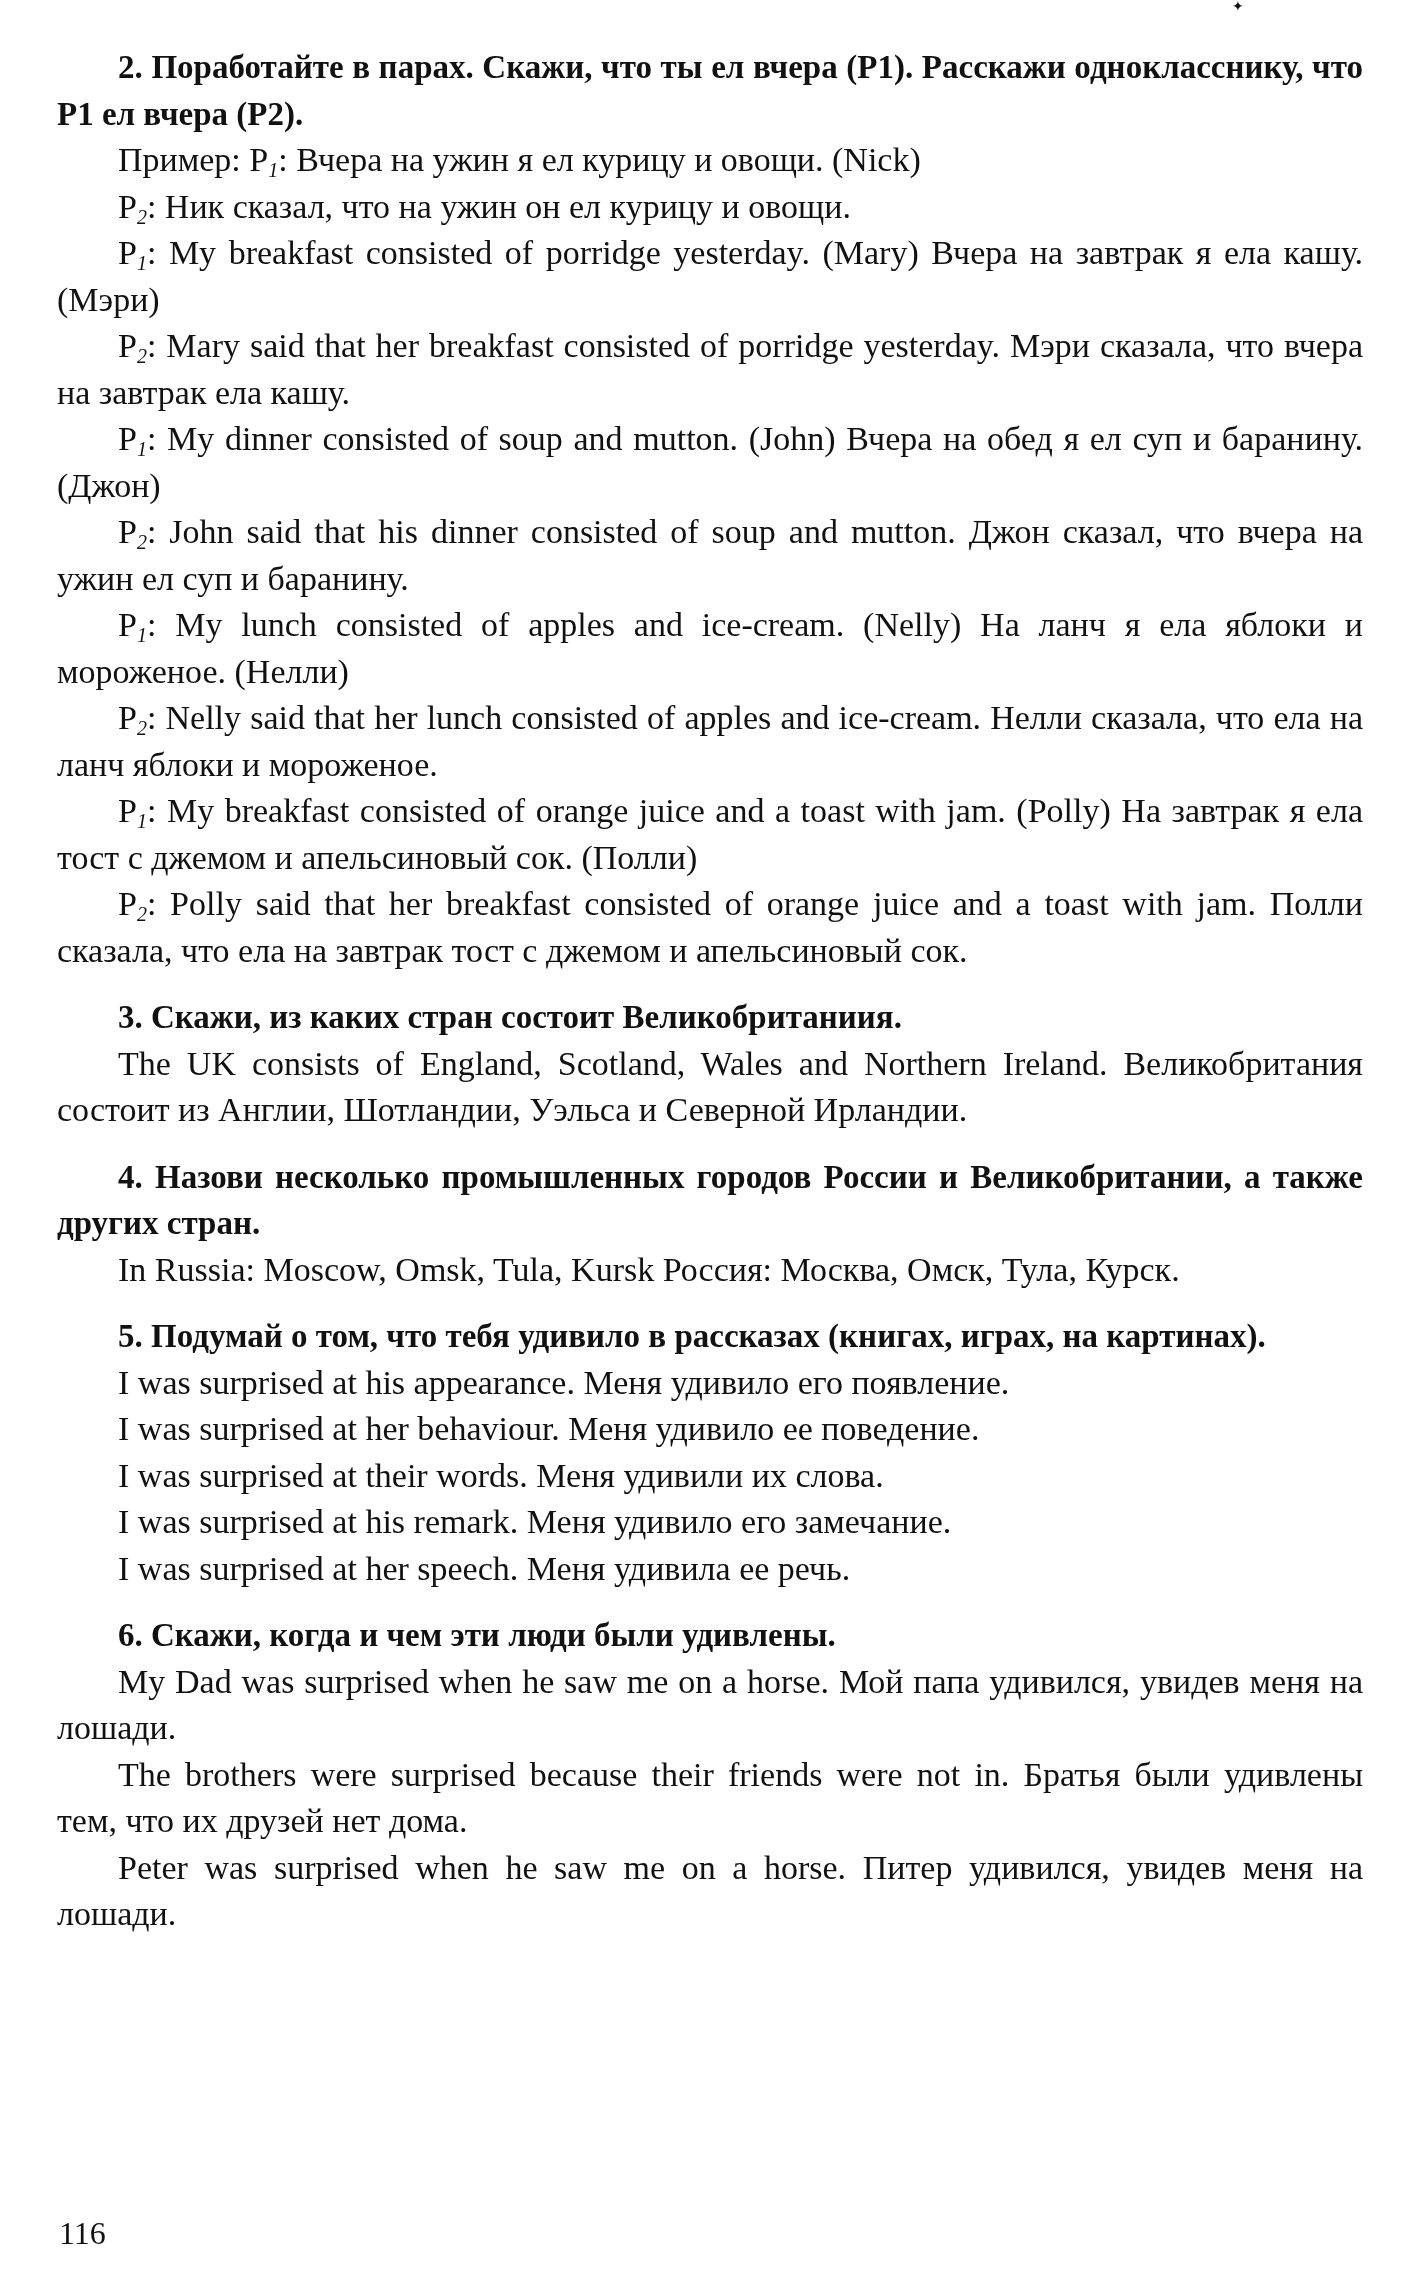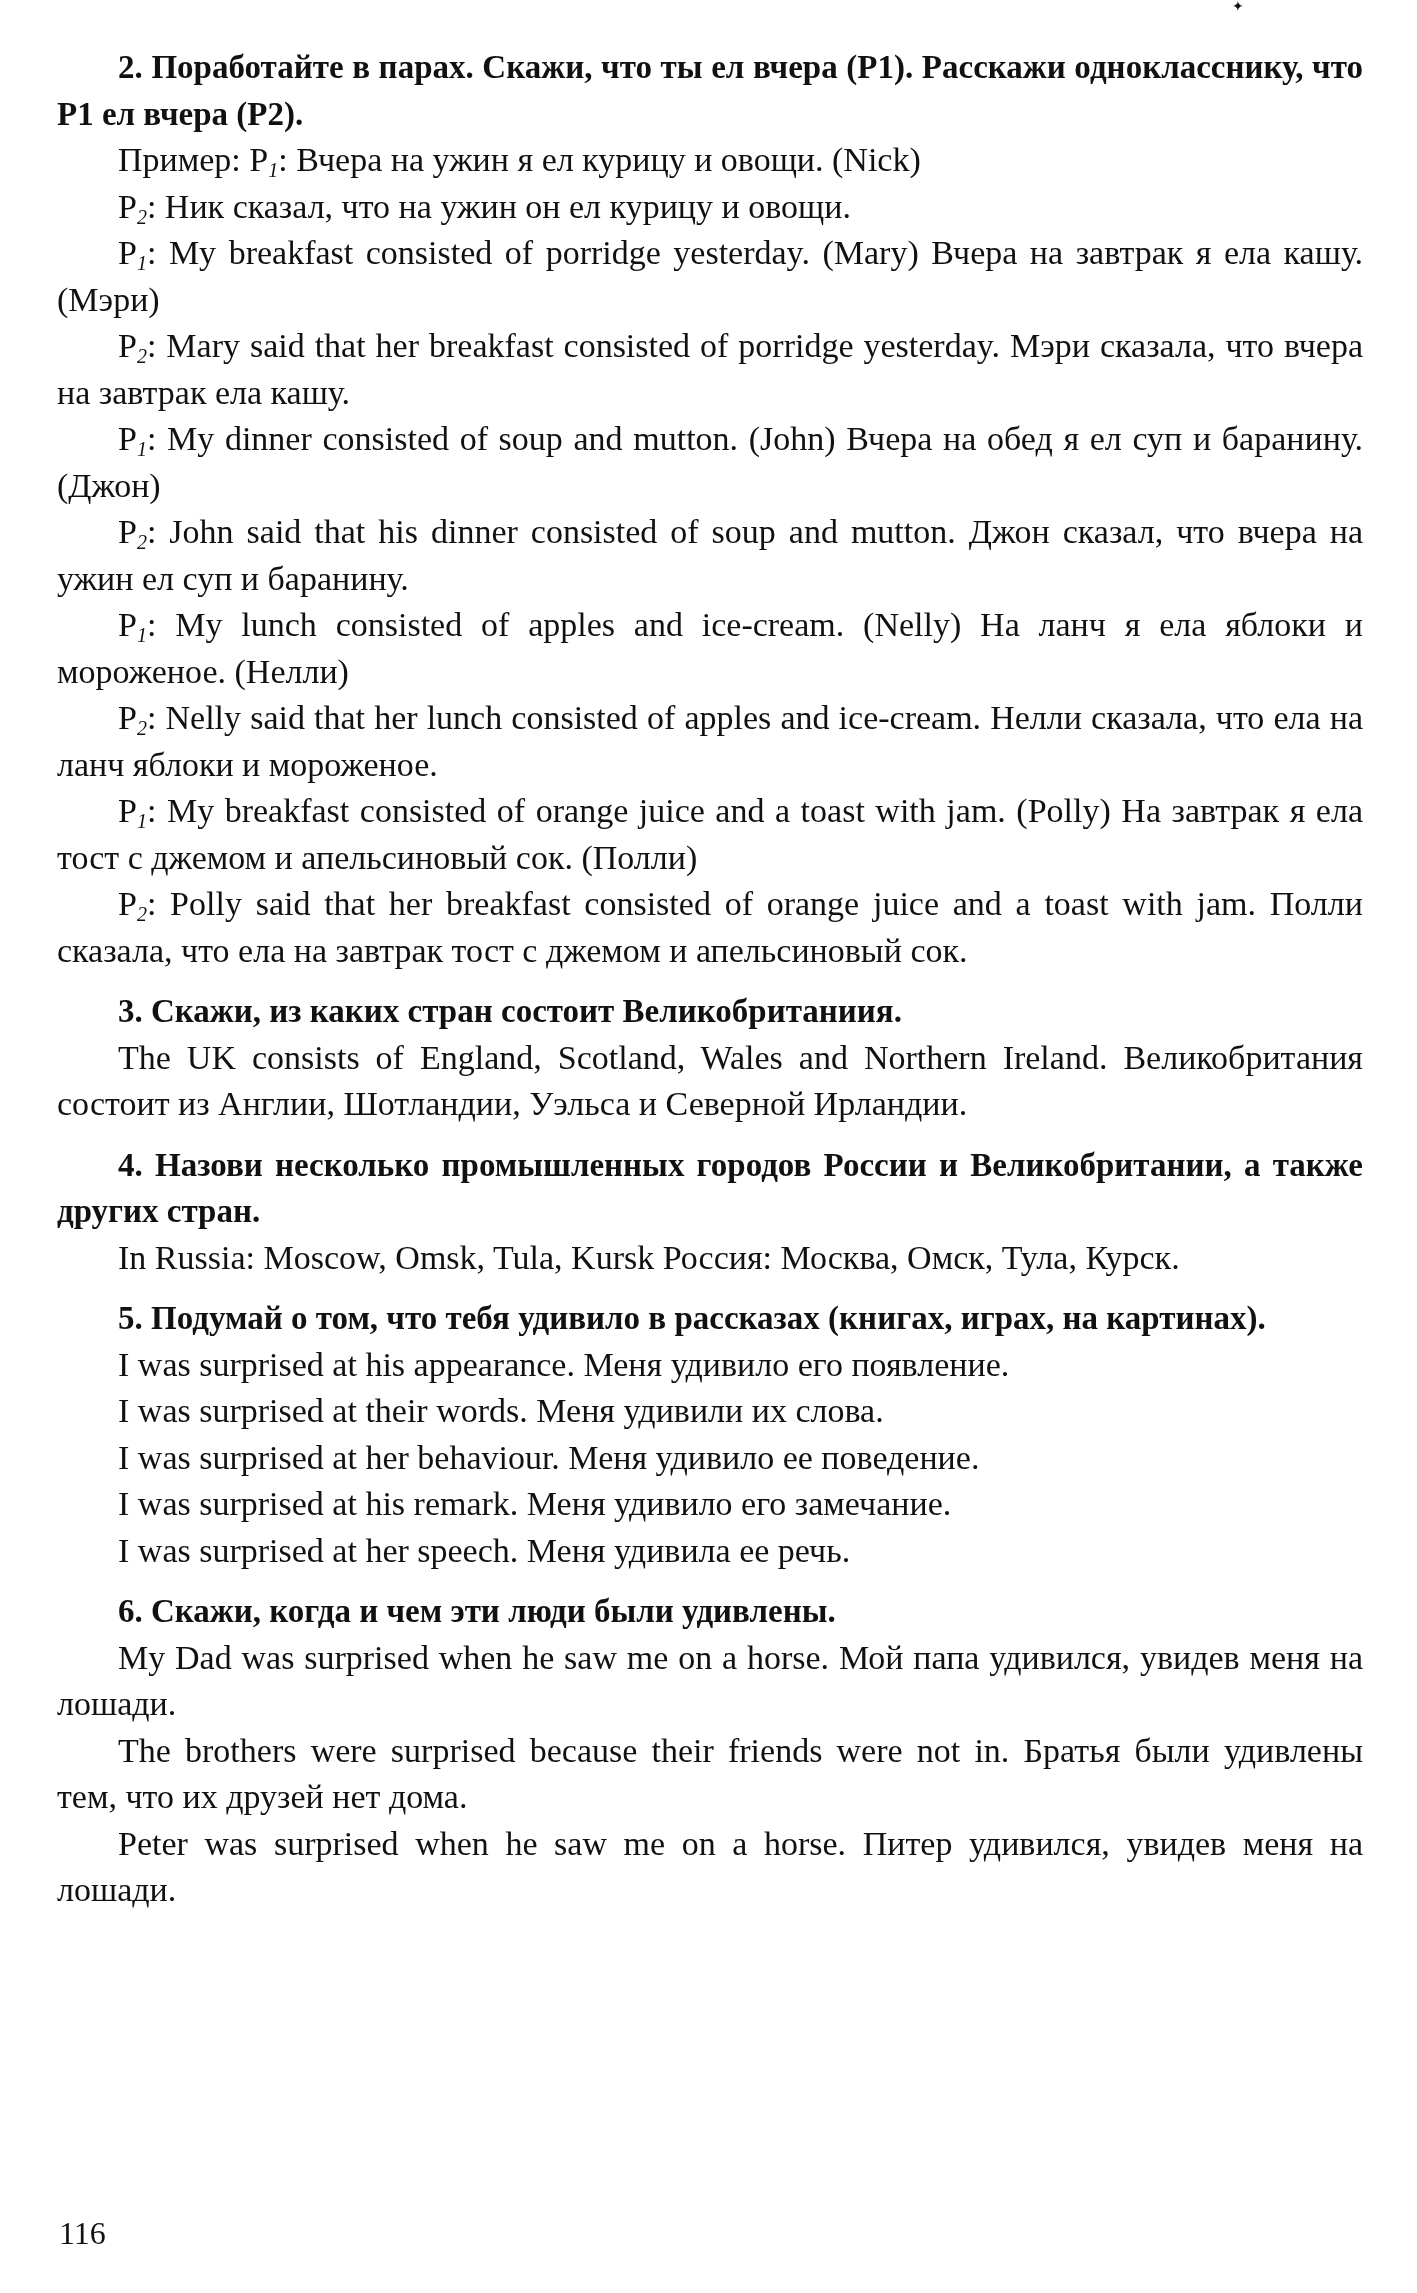--- a/index.html
+++ b/index.html
@@ -9,21 +9,21 @@
     color: #111111;
   }
   .page { position: absolute; left: 57px; top: 44px; width: 1306px; }
   .mark { position: absolute; left: 1232px; top: 2px; width: 10px; height: 10px; font-size: 14px; line-height: 10px; color: #111; }
   .para {
     font-size: 34px; line-height: 46.5px; margin: 0;
     text-align: justify; text-indent: 61px;
     hyphens: manual;
   }
   .heading { font-weight: bold; font-size: 33px; font-family: Liberation Serif, serif; }
-  .section { margin-top: 14px; }
+  .section { margin-top: 20px; }
   .section:first-child { margin-top: 0; }
   .lbl { }
   .sub { font-style: italic; font-size: 20px; vertical-align: -6px; line-height: 0; }
   .pageno { position: absolute; left: 59px; top: 2210px; font-size: 32px; line-height: 46px; }
 </style>
 </head>
 <body>
 
 <div class="mark">✦</div>
 
@@ -59,22 +59,22 @@
   </div>
 
   <div class="section">
     <p class="para heading">4. Назови несколько промышленных городов России и Великобри­тании, а также других стран.</p>
     <p class="para">In Russia: Moscow, Omsk, Tula, Kursk Россия: Москва, Омск, Тула, Курск.</p>
   </div>
 
   <div class="section">
     <p class="para heading">5. Подумай о том, что тебя удивило в рассказах (книгах, играх, на картинах).</p>
     <p class="para">I was surprised at his appearance. Меня удивило его появление.</p>
+    <p class="para">I was surprised at her behaviour. Меня удивило ее поведение.</p>
     <p class="para">I was surprised at their words. Меня удивили их слова.</p>
-    <p class="para">I was surprised at her behaviour. Меня удивило ее поведение.</p>
     <p class="para">I was surprised at his remark. Меня удивило его замечание.</p>
     <p class="para">I was surprised at her speech. Меня удивила ее речь.</p>
   </div>
 
   <div class="section">
     <p class="para heading">6. Скажи, когда и чем эти люди были удивлены.</p>
     <p class="para">My Dad was surprised when he saw me on a horse. Мой папа удивился, увидев меня на лошади.</p>
     <p class="para">The brothers were surprised because their friends were not in. Братья были удивлены тем, что их друзей нет дома.</p>
     <p class="para">Peter was surprised when he saw me on a horse. Питер удивился, увидев меня на лошади.</p>
   </div>

